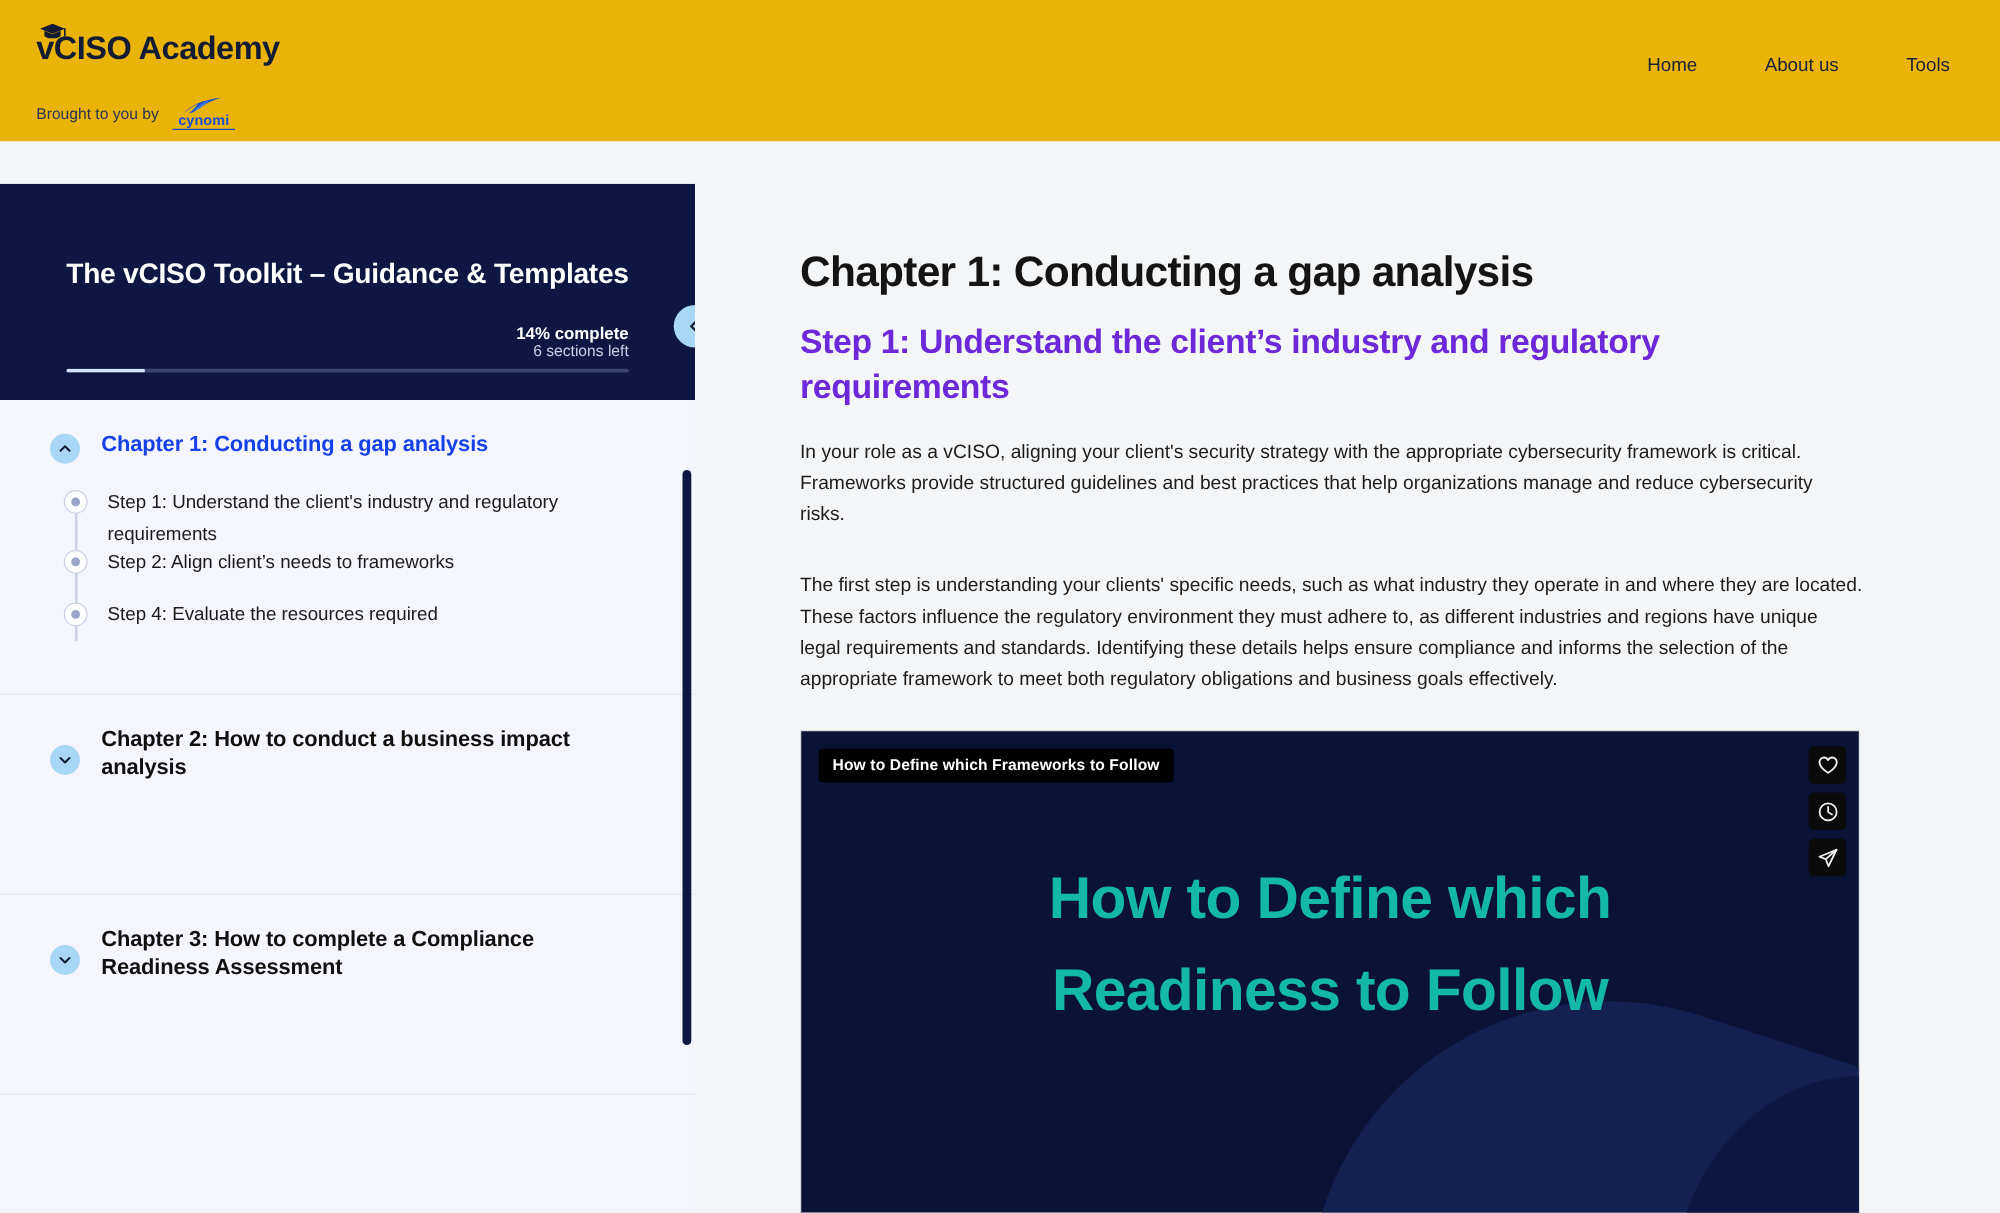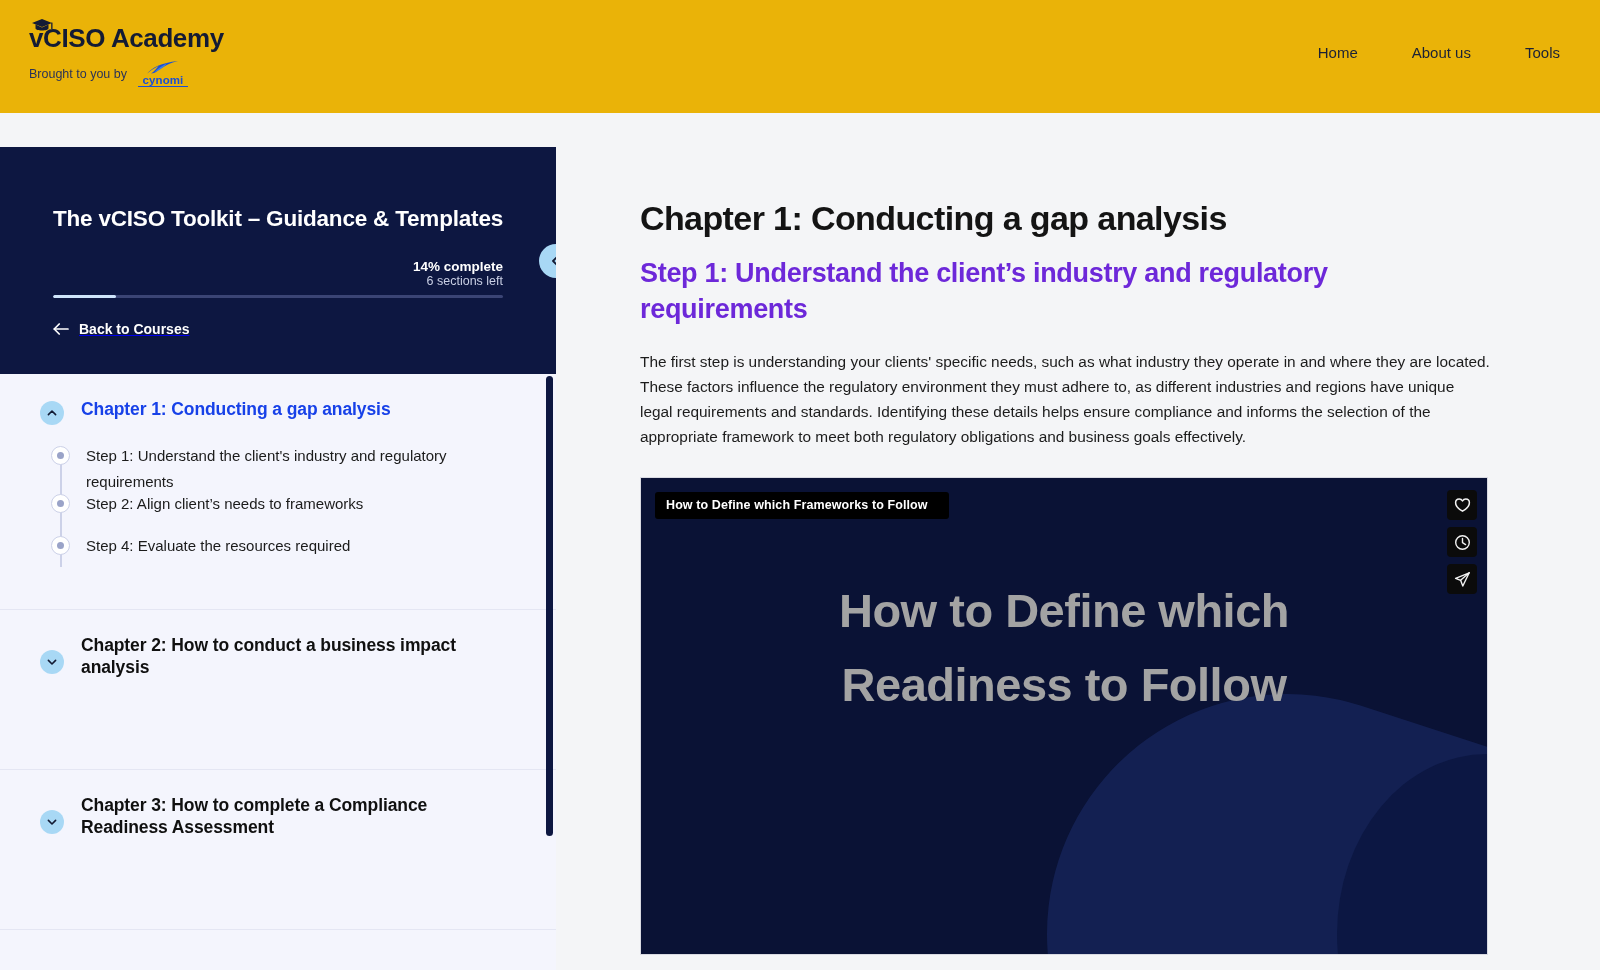--- a/index.html
+++ b/index.html
@@ -47,21 +47,21 @@
   }
   .cap-icon {
     position: absolute;
     left: 2px;
     top: -4px;
     width: 22px;
     height: 14px;
     pointer-events: none;
   }
   .brand-sub-row {
-    margin-top: 7px;
+    margin-top: 24px;
     display: flex;
     align-items: center;
     gap: 8px;
   }
   .brand-sub {
     font-size: 12.5px;
     color: #2b3357;
     white-space: nowrap;
   }
   .cynomi-logo {
@@ -111,21 +111,21 @@
     left: 0;
     top: 147px;
     width: 556px;
     height: 823px;
     background: #f4f5fd;
     overflow: hidden;
   }
 
   .sidebar-head {
     position: relative;
-    height: 227px;
+    height: 173px;
     background: #0d1741;
     padding: 58px 53px 0 53px;
   }
   .course-title {
     font-size: 22.5px;
     font-weight: bold;
     color: #ffffff;
     letter-spacing: -0.2px;
     line-height: 28px;
   }
@@ -365,38 +365,38 @@
     border-radius: 50%;
   }
   .video-badge {
     position: absolute;
     left: 14px;
     top: 14px;
     background: #000000;
     color: #ffffff;
     font-size: 12.5px;
     font-weight: bold;
-    padding: 6px 21px 7px 11px;
+    padding: 6px 11px 7px 11px;
     border-radius: 3px;
     z-index: 4;
     cursor: pointer;
     letter-spacing: 0.1px;
   }
   .video-heading {
     position: absolute;
     left: 0; right: 0;
     top: 96px;
     text-align: center;
     z-index: 3;
   }
   .video-heading span {
     display: block;
     font-size: 47px;
     font-weight: bold;
-    color: #a3a3a3;
+    color: #14b8a6;
     line-height: 74px;
     letter-spacing: -0.5px;
   }
   .video-actions {
     position: absolute;
     right: 10px;
     top: 12px;
     display: flex;
     flex-direction: column;
     gap: 7px;
@@ -535,20 +535,21 @@
   </div>
 
 </aside>
 
 <main class="content">
 
   <h1 class="page-title">Chapter 1: Conducting a gap analysis</h1>
 
   <h2 class="step-heading">Step 1: Understand the client’s industry and regulatory requirements</h2>
 
+  <p class="body-para">In your role as a vCISO, aligning your client's security strategy with the appropriate cybersecurity framework is critical. Frameworks provide structured guidelines and best practices that help organizations manage and reduce cybersecurity risks.</p>
   <p class="body-para">The first step is understanding your clients' specific needs, such as what industry they operate in and where they are located. These factors influence the regulatory environment they must adhere to, as different industries and regions have unique legal requirements and standards. Identifying these details helps ensure compliance and informs the selection of the appropriate framework to meet both regulatory obligations and business goals effectively.</p>
 
   <div class="video-card">
     <div class="video-watermark"></div>
     <div class="video-watermark2"></div>
 
     <div class="video-badge">How to Define which Frameworks to Follow</div>
 
     <div class="video-heading">
       <span>How to Define which</span>

